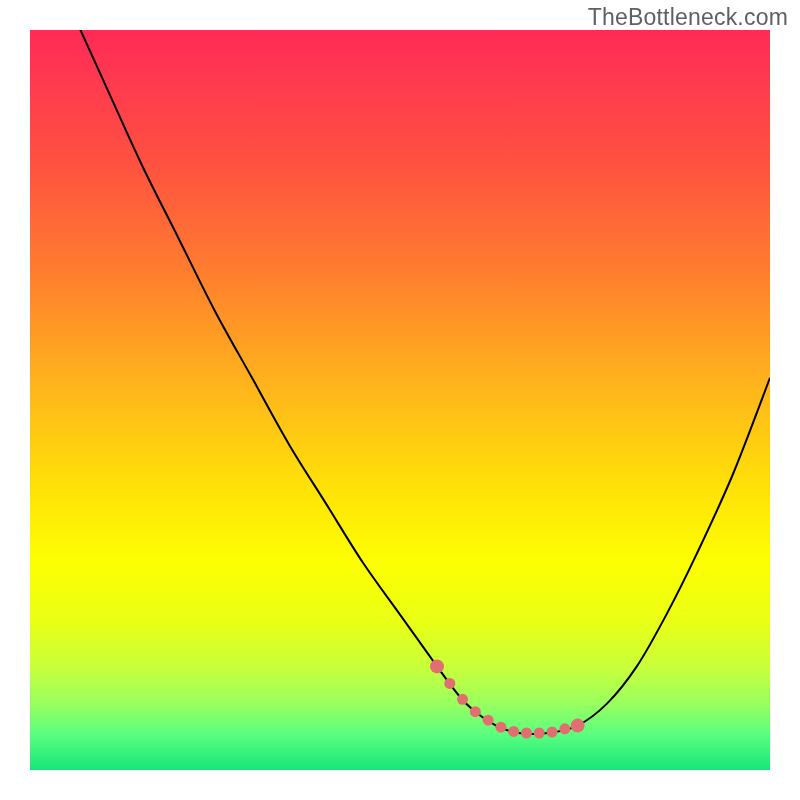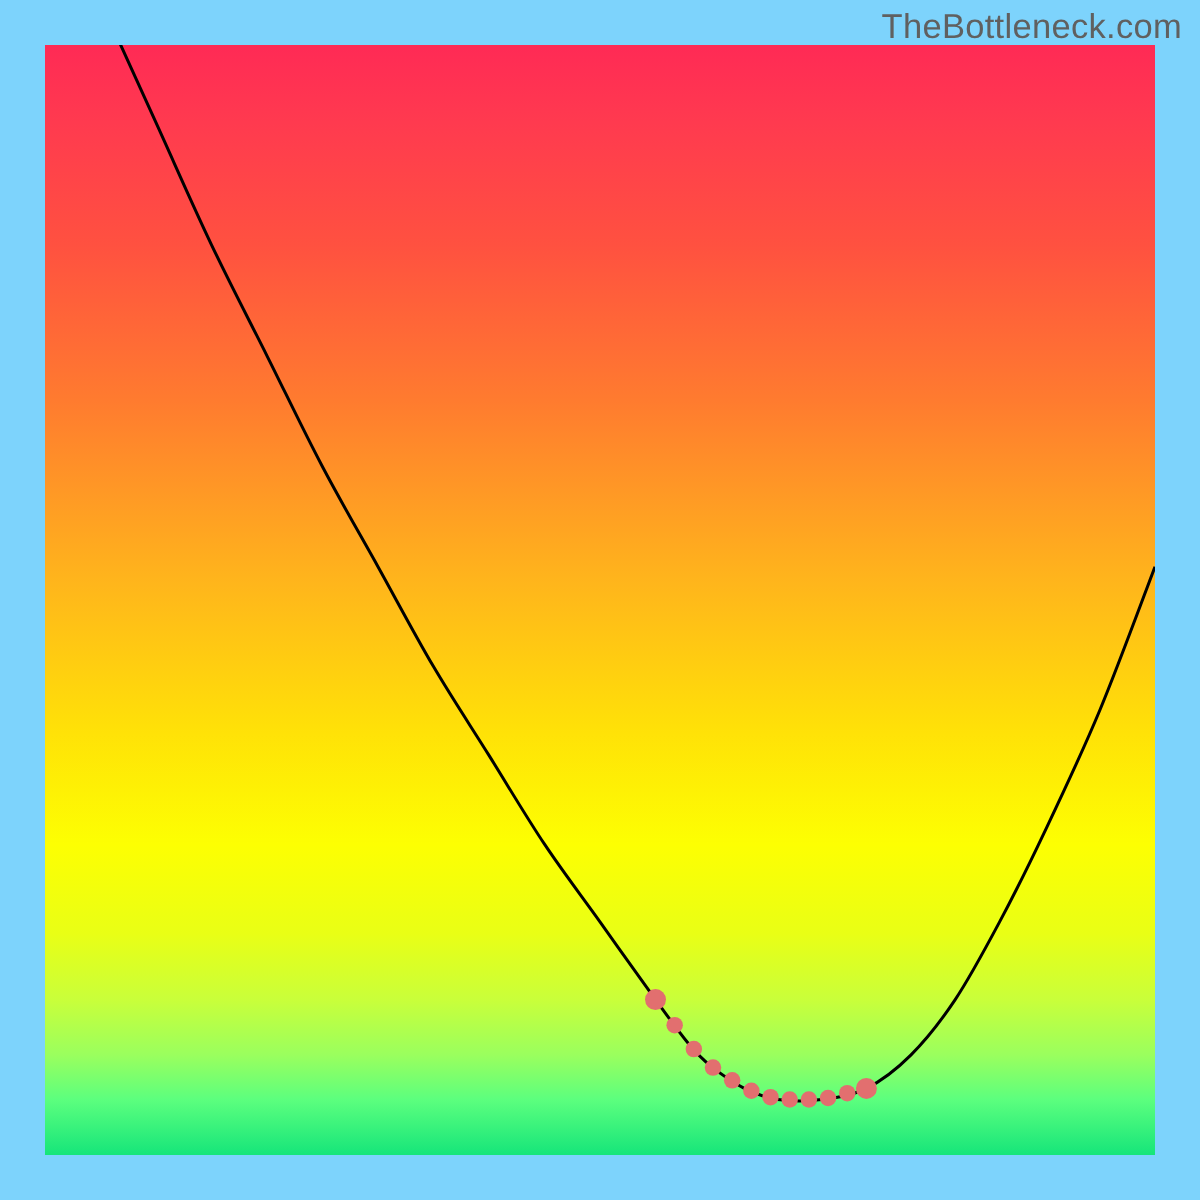--- a/index.html
+++ b/index.html
@@ -7,21 +7,21 @@
     padding: 0;
     width: 800px;
     height: 800px;
     background: #000;
     overflow: hidden;
     font-family: Arial, Helvetica, sans-serif;
   }
   .frame {
     position: absolute;
     inset: 0;
-    background: #7dd3fc;
+    background: #ffffff;
   }
   .plot {
     position: absolute;
     left: 30px;
     top: 30px;
     width: 740px;
     height: 740px;
     overflow: hidden;
   }
   .gradient {

